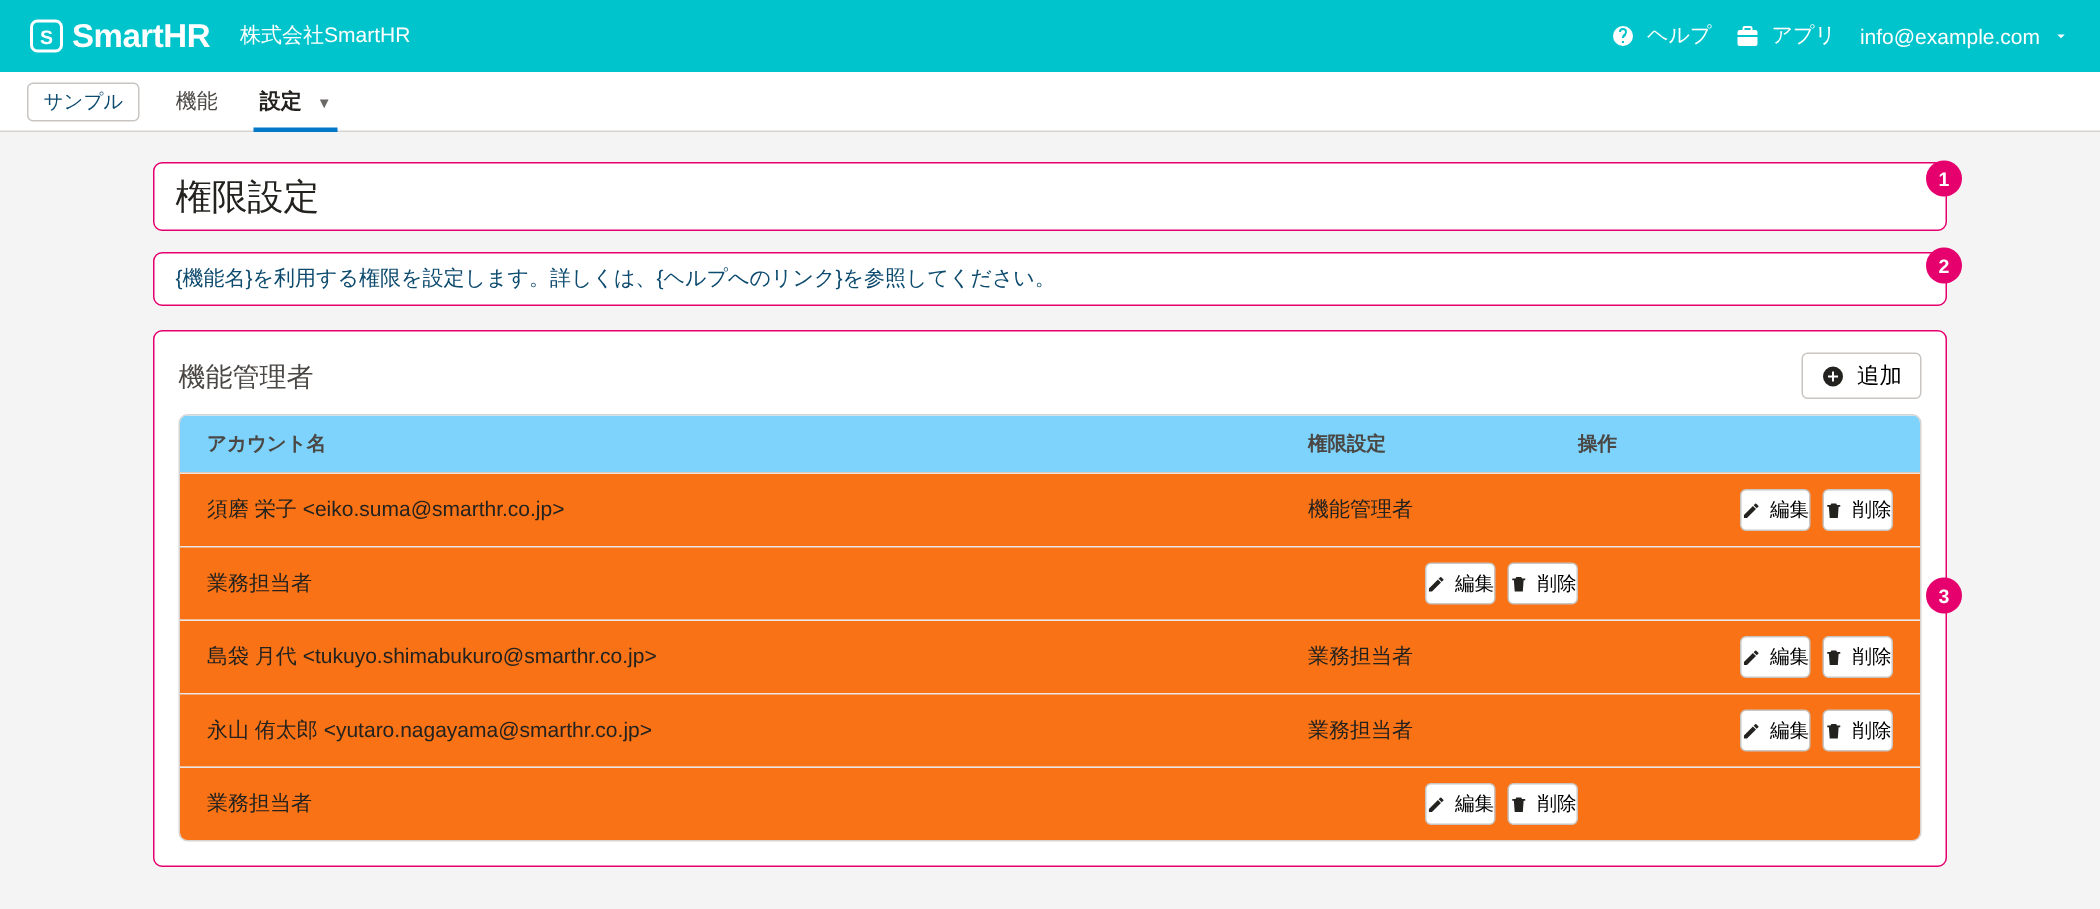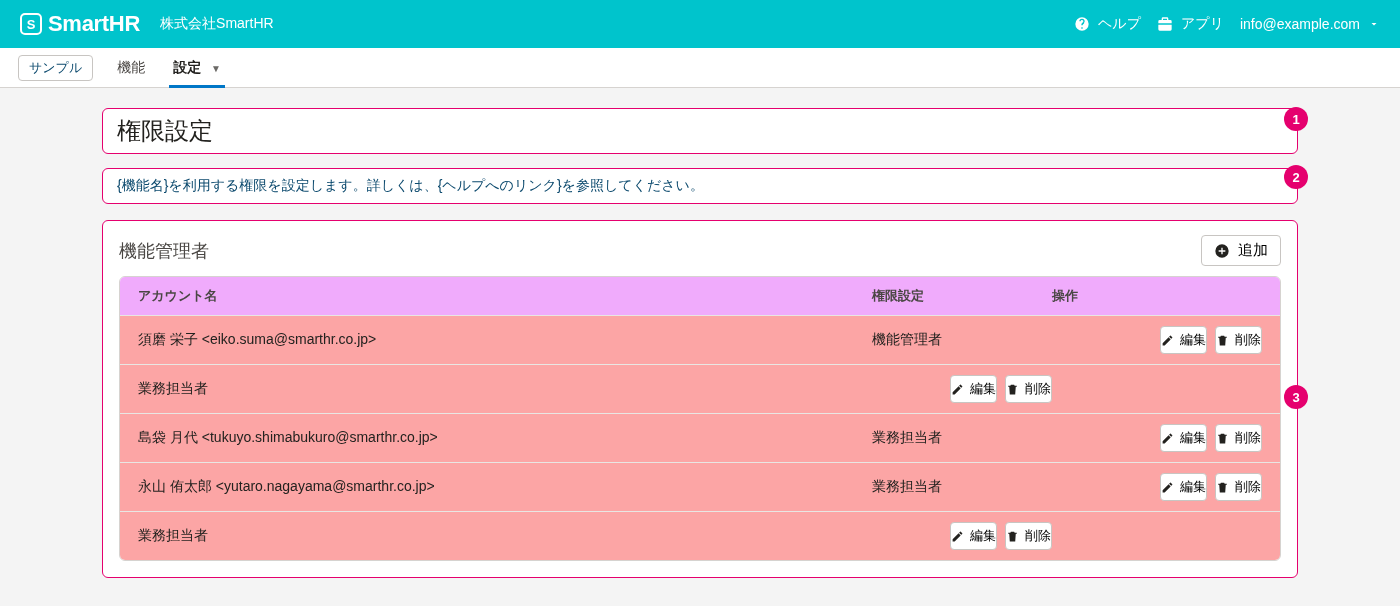--- a/index.html
+++ b/index.html
@@ -117,29 +117,29 @@
 
   .tbl {
     border: 1px solid #d6d3d0;
     border-radius: 6px;
     overflow: hidden;
     width: 100%;
   }
   .tbl-head {
     display: grid;
     grid-template-columns: 1fr 180px 210px;
-    background: #f0abfc;
+    background: #7dd3fc;
     padding: 10px 18px;
     font-size: 13px; font-weight: 600; color: #4a4744;
   }
   .tbl-row {
     display: grid;
     grid-template-columns: 1fr 180px 210px;
     align-items: center;
-    background: #fca5a5;
+    background: #f97316;
     padding: 10px 18px;
     border-top: 1px solid #e9e6e3;
     font-size: 14px;
   }
   .row-actions { display: flex; gap: 8px; justify-content: flex-end; }
   .small-btn {
     display: flex; align-items: center; gap: 6px;
     border: 1px solid #c8c5c2; border-radius: 4px;
     background: #fff; padding: 4px 0;
     font-size: 13px; cursor: pointer;

